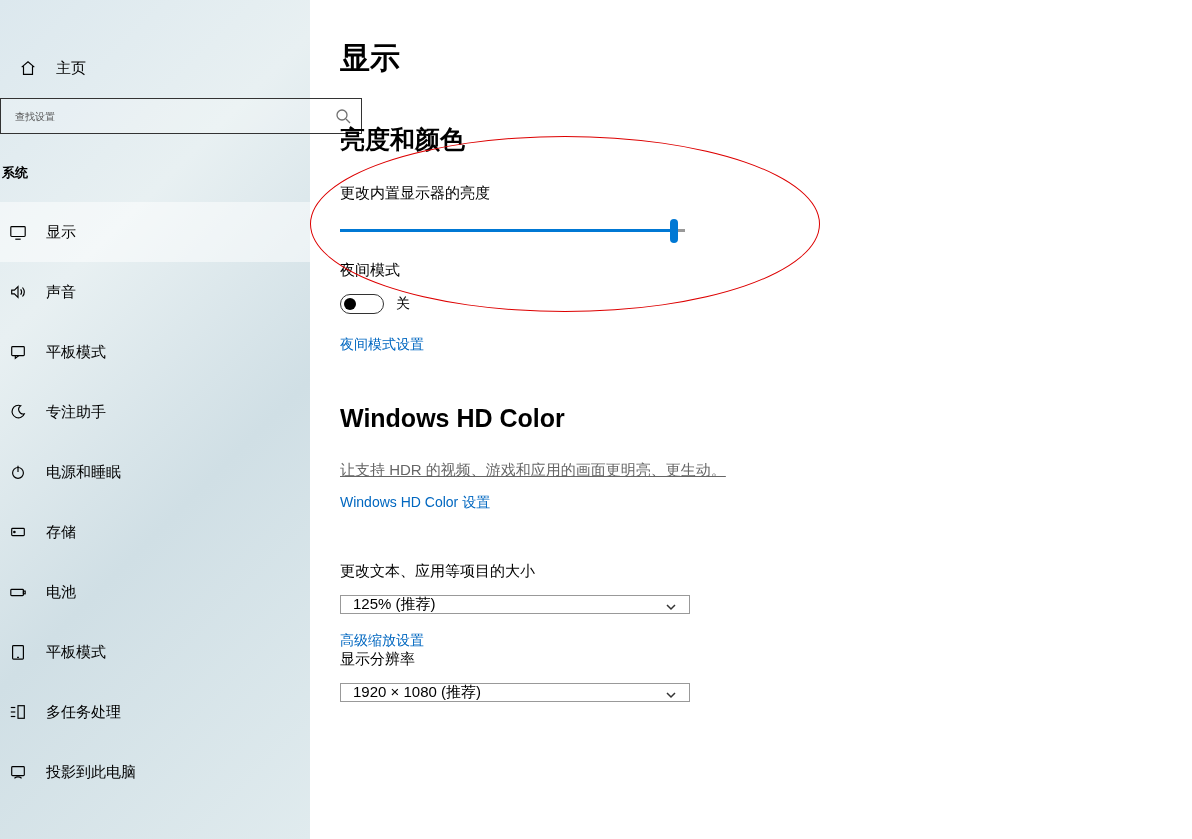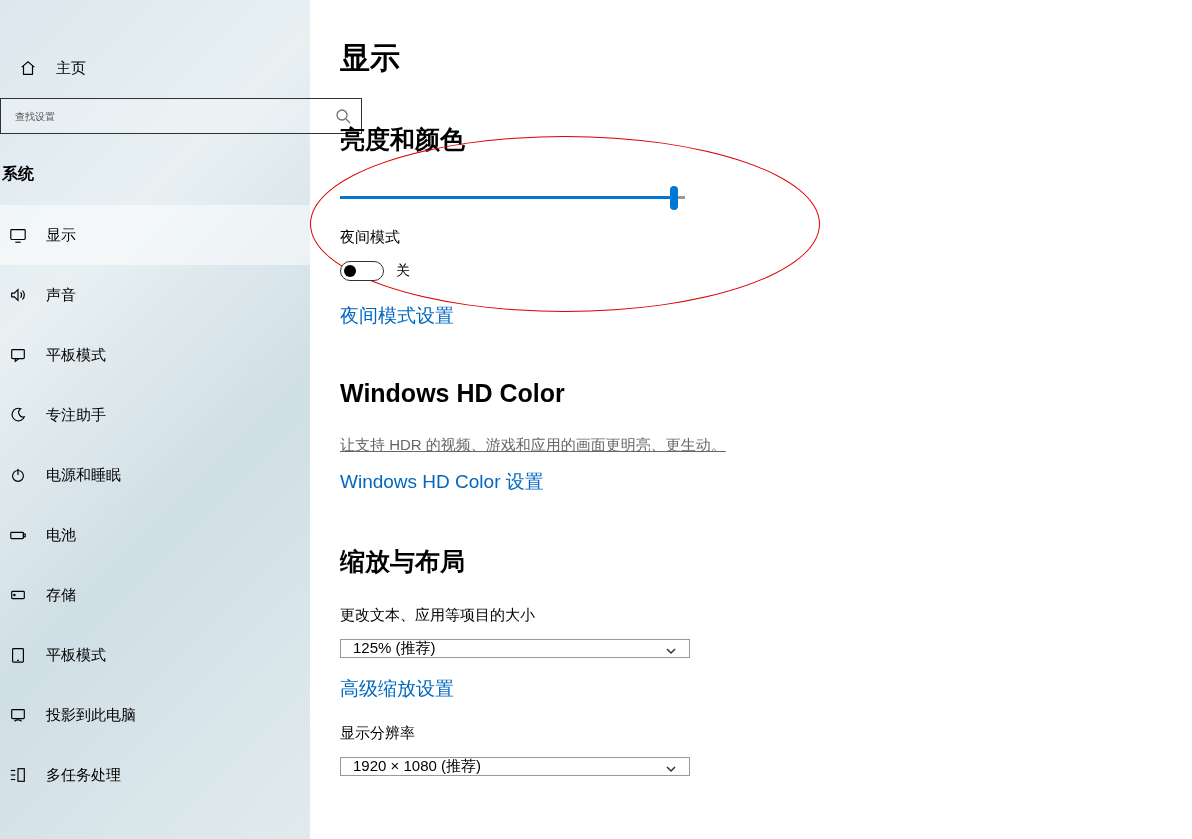--- a/index.html
+++ b/index.html
@@ -47,21 +47,21 @@
   background: transparent;
   flex: 1;
   font-size: 10px;
   outline: none;
   font-family: inherit;
 }
 .search-input::placeholder { color: #555; }
 .search-icon { width: 16px; height: 16px; opacity: 0.7; }
 .section-label {
   font-weight: 700;
-  font-size: 16px;
+  font-size: 13px;
   padding: 30px 0 20px 2px;
 }
 .nav-list { display: flex; flex-direction: column; }
 .nav-item {
   display: flex;
   align-items: center;
   gap: 18px;
   padding: 0 18px 0 8px;
   height: 60px;
   cursor: pointer;
@@ -140,21 +140,21 @@
   position: absolute;
   left: 3px;
   top: 3px;
   width: 12px;
   height: 12px;
   border-radius: 50%;
   background: #000;
 }
 .link {
   color: #0067c0;
-  font-size: 19px;
+  font-size: 14px;
   cursor: pointer;
   display: inline-block;
 }
 .section { margin-bottom: 50px; }
 .desc { color: #666; font-size: 15px; margin-bottom: 14px; text-decoration: underline; }
 .dropdown {
   width: 350px;
   height: 19px;
   border: 1px solid #999;
   display: flex;
@@ -247,74 +247,75 @@
           <svg viewBox="0 0 20 20">
             <circle cx="10" cy="11" r="6"></circle>
             <line x1="10" y1="3" x2="10" y2="10"></line>
           </svg>
         </span>
       <span>电源和睡眠</span>
     </div>
     <div class="nav-item">
       <span class="nav-icon">
           <svg viewBox="0 0 20 20">
+            <rect x="3" y="6" width="14" height="8" rx="1"></rect>
+            <circle cx="6" cy="10" r="0.8" fill="#000"></circle>
+          </svg>
+        </span>
+      <span>存储</span>
+    </div>
+    <div class="nav-item">
+      <span class="nav-icon">
+          <svg viewBox="0 0 20 20">
             <rect x="2" y="7" width="14" height="7" rx="1"></rect>
             <rect x="16" y="9" width="2" height="3"></rect>
           </svg>
         </span>
       <span>电池</span>
     </div>
     <div class="nav-item">
       <span class="nav-icon">
           <svg viewBox="0 0 20 20">
-            <rect x="3" y="6" width="14" height="8" rx="1"></rect>
-            <circle cx="6" cy="10" r="0.8" fill="#000"></circle>
-          </svg>
-        </span>
-      <span>存储</span>
-    </div>
-    <div class="nav-item">
-      <span class="nav-icon">
-          <svg viewBox="0 0 20 20">
             <rect x="4" y="3" width="12" height="15" rx="1"></rect>
             <line x1="9" y1="16" x2="11" y2="16"></line>
           </svg>
         </span>
       <span>平板模式</span>
-    </div>
-    <div class="nav-item">
-      <span class="nav-icon">
-          <svg viewBox="0 0 20 20">
-            <rect x="3" y="4" width="14" height="10" rx="1"></rect>
-            <path d="M6 17 Q10 14 14 17"></path>
-          </svg>
-        </span>
-      <span>投影到此电脑</span>
     </div>
     <div class="nav-item">
       <span class="nav-icon">
           <svg viewBox="0 0 20 20">
             <line x1="2" y1="5" x2="7" y2="5"></line>
             <line x1="2" y1="10" x2="7" y2="10"></line>
             <line x1="2" y1="15" x2="7" y2="15"></line>
             <rect x="10" y="3" width="7" height="14"></rect>
           </svg>
         </span>
       <span>多任务处理</span>
     </div>
+    <div class="nav-item">
+      <span class="nav-icon">
+          <svg viewBox="0 0 20 20">
+            <rect x="3" y="4" width="14" height="10" rx="1"></rect>
+            <path d="M6 17 Q10 14 14 17"></path>
+          </svg>
+        </span>
+      <span>投影到此电脑</span>
+    </div>
   </div>
 </div>
 
 <div class="main">
   <div class="annotation-ellipse"></div>
 
   <h1 class="page-title">显示</h1>
 
   <div class="section">
     <h2>亮度和颜色</h2>
+    <div class="field-label">更改内置显示器的亮度</div>
     <div class="slider-wrap">
       <div class="slider-track"></div>
       <div class="slider-fill"></div>
       <div class="slider-thumb"></div>
     </div>
     <div class="field-label">夜间模式</div>
     <div class="toggle-row">
       <div class="toggle">
         <div class="toggle-knob"></div>
       </div>
@@ -323,30 +324,29 @@
     <span class="link">夜间模式设置</span>
   </div>
 
   <div class="section">
     <h2>Windows HD Color</h2>
     <div class="desc">让支持 HDR 的视频、游戏和应用的画面更明亮、更生动。</div>
     <span class="link">Windows HD Color 设置</span>
   </div>
 
   <div class="section">
-    <h2>缩放与布局</h2>
     <div class="field-label">更改文本、应用等项目的大小</div>
     <div class="dropdown">
       <span>125% (推荐)</span>
       <span class="chevron"><svg viewBox="0 0 12 12">
             <path d="M2 4 L6 8 L10 4"></path>
           </svg></span>
     </div>
     <span class="link">高级缩放设置</span>
-    <div class="field-label" style="margin-top:22px">显示分辨率</div>
+    <div class="field-label" style="">显示分辨率</div>
     <div class="dropdown">
       <span>1920 × 1080 (推荐)</span>
       <span class="chevron"><svg viewBox="0 0 12 12">
             <path d="M2 4 L6 8 L10 4"></path>
           </svg></span>
     </div>
   </div>
 </div>
 
 </body></html>

